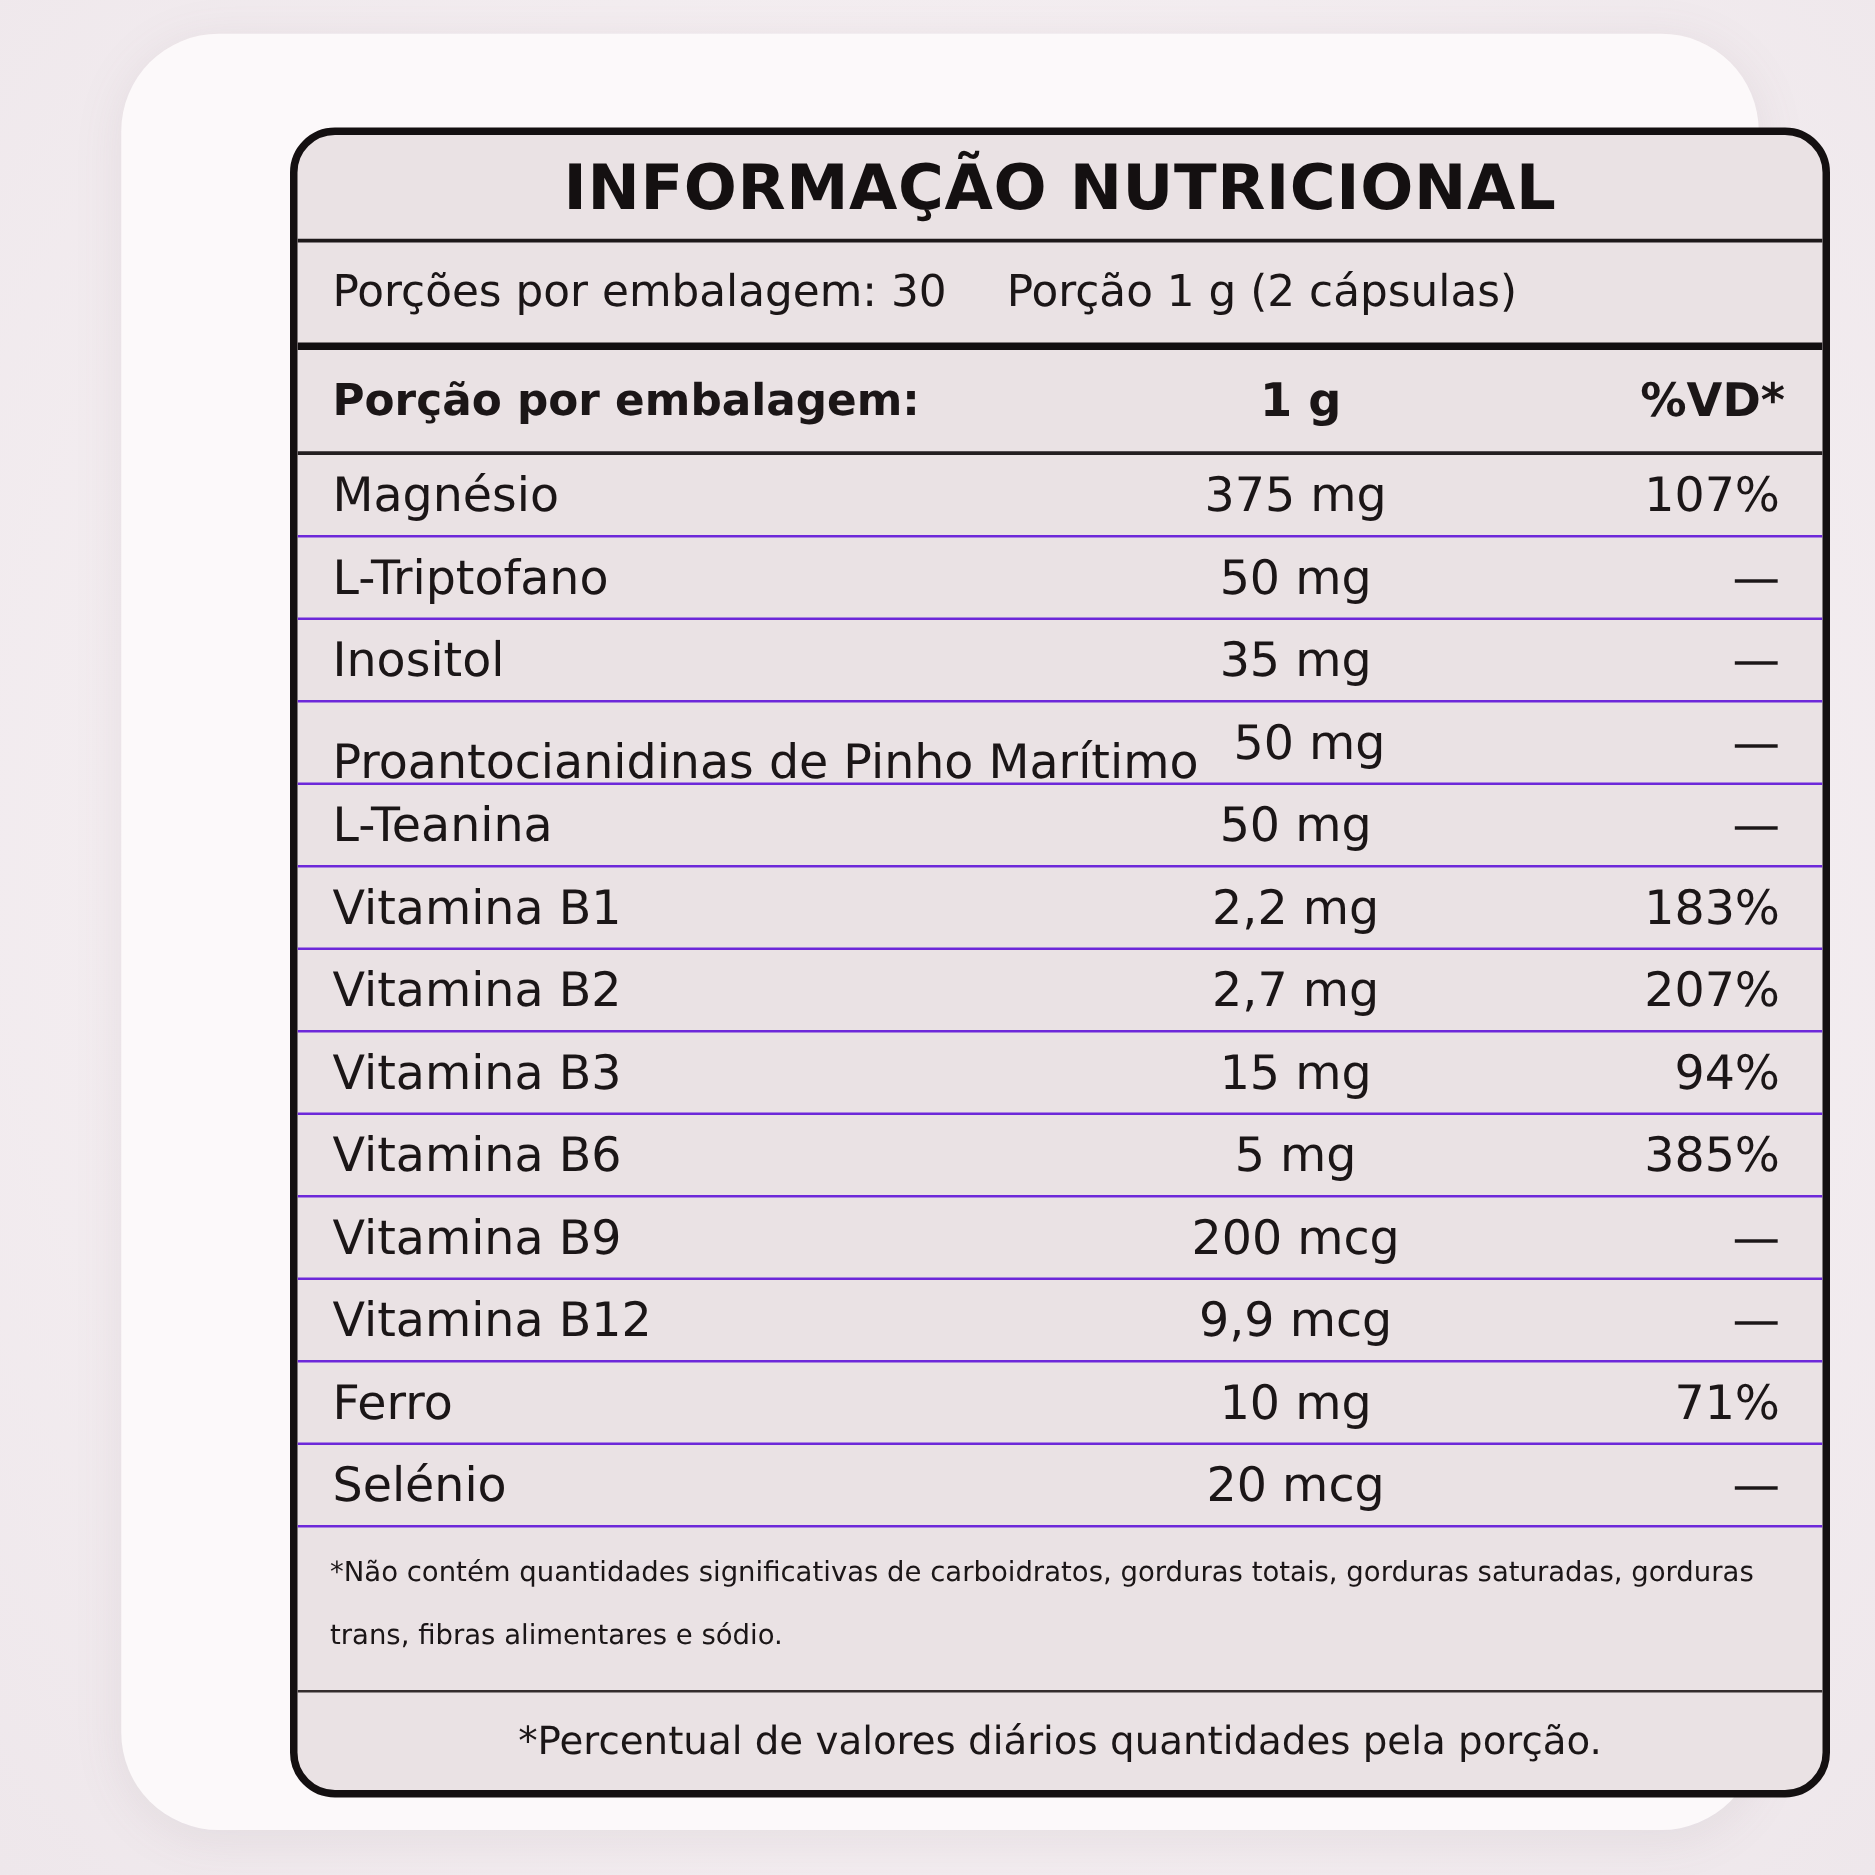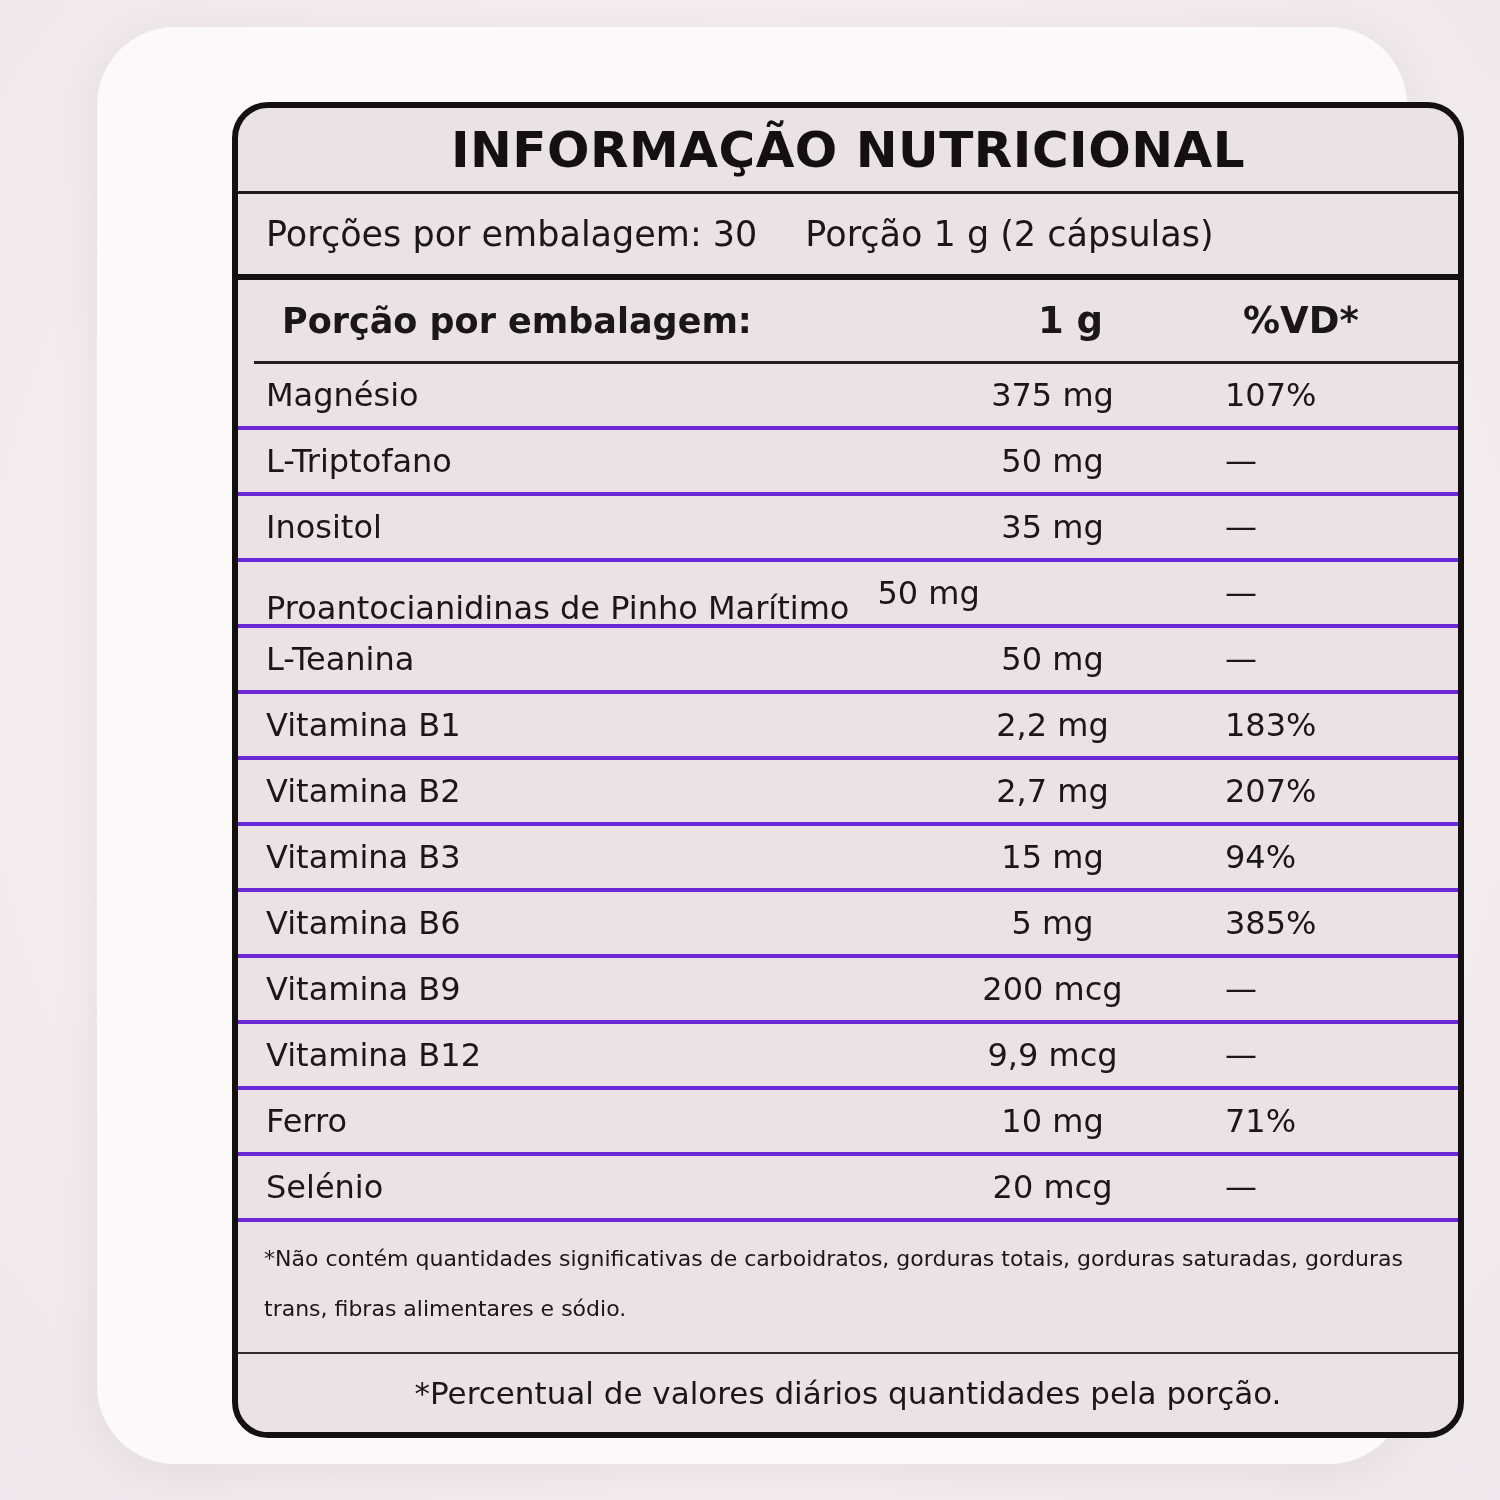--- a/index.html
+++ b/index.html
@@ -42,40 +42,39 @@
     display: flex; align-items: center;
     padding: 0 28px;
     font-size: 35px;
     border-bottom: 6px solid #120f10;
     gap: 48px;
     white-space: nowrap;
   }
   .head-row {
     flex: 0 0 84px;
     display: flex; align-items: center;
-    padding: 0 0 0 28px;
+    padding: 0 30px 0 28px;
     font-size: 35px;
     border-bottom: 3px solid #241f20;
-    margin-left: 16px;
   }
   .head-row .c-name { font-weight: 600; }
   .head-row .c-amount, .head-row .c-dv { font-weight: 700; font-size: 37px; }
   .rows { display: flex; flex-direction: column; }
   .row {
     flex: 0 0 66px;
     height: 66px;
     display: flex; align-items: center;
-    padding: 0 18px 0 28px;
-    font-size: 32px;
-    border-bottom: 4px solid #6d28d9;
+    padding: 0 34px 0 28px;
+    font-size: 38px;
+    border-bottom: 2px solid #6d28d9;
     white-space: nowrap;
   }
   .c-name { flex: 1 1 auto; text-align: left; overflow: hidden; }
   .c-amount { flex: 0 0 345px; text-align: center; }
-  .c-dv { flex: 0 0 215px; text-align: left; }
+  .c-dv { flex: 0 0 215px; text-align: right; }
   
   .row-inline .c-name { flex: 0 0 auto; margin-top: 29px; }
   .row-inline .c-amount { flex: 0 0 auto; margin-left: 28px; }
   .row-inline .c-dv { margin-left: auto; }
   .footnote-1 {
     flex: 0 0 132px;
     padding: 12px 26px 0 26px;
     font-size: 22px;
     line-height: 50px;
     border-bottom: 2px solid #332c2d;

